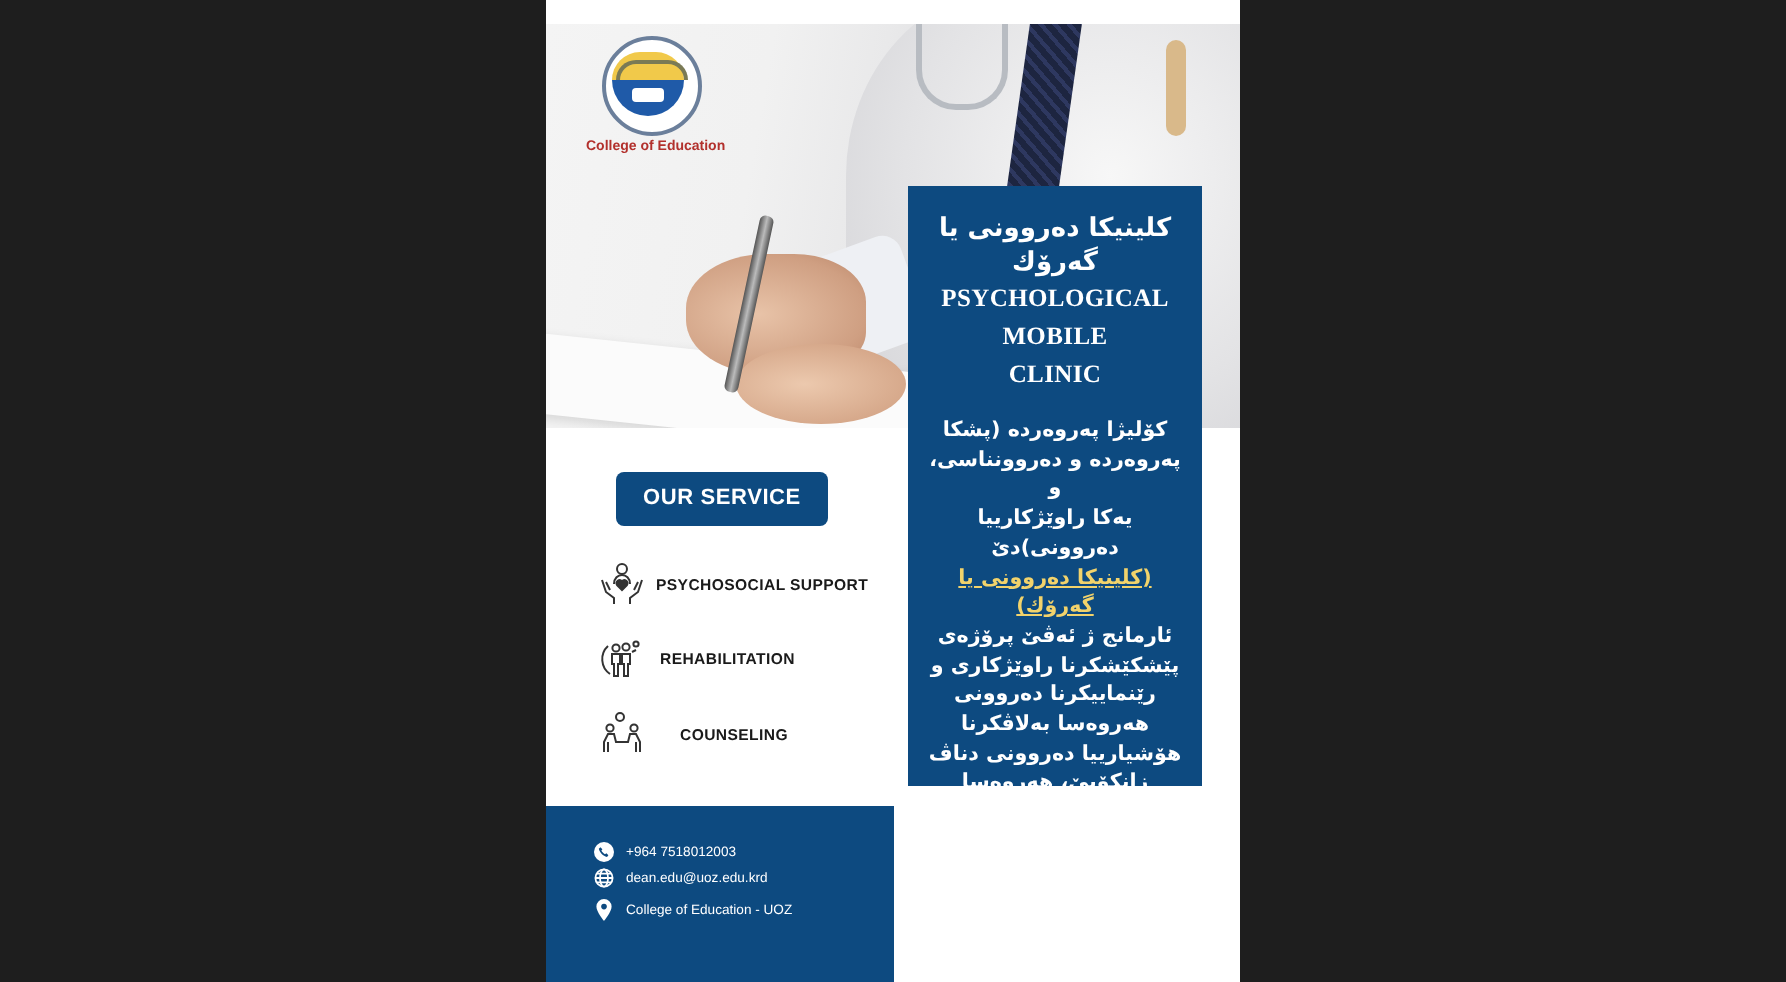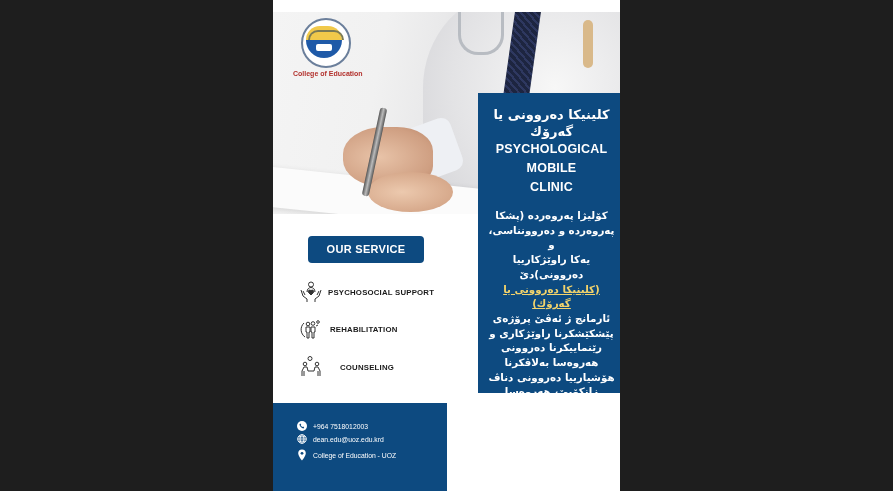--- a/index.html
+++ b/index.html
@@ -68,30 +68,30 @@
   .logo .seal .sky { position:absolute; left:3px; top:6px; width:36px; height:14px; background:#f1c94a; border-radius:18px 18px 0 0; }
   .logo .seal .bridge { position:absolute; left:5px; top:10px; width:32px; height:8px; border:2px solid #7a7a55; border-bottom:none; border-radius:12px 12px 0 0; }
   .logo .seal .water { position:absolute; left:3px; top:20px; width:36px; height:18px; background:#1f5aa8; border-radius:0 0 18px 18px; }
   .logo .seal .book { position:absolute; left:13px; top:24px; width:16px; height:7px; background:#ffffff; border-radius:2px; }
   .logo .caption { font-family:"Liberation Sans", sans-serif; font-weight:bold; font-size:7px; color:#b2302c; margin-top:2px; white-space:nowrap; }
 
   
   .info {
     position:absolute; left:181px; top:93px; width:147px; height:300px;
     background:#0d4a80; color:#ffffff; text-align:center; z-index:4;
-    box-sizing:border-box; padding:13px 6px 0;margin-left:24px;
+    box-sizing:border-box; padding:13px 6px 0;
   }
   .info .title-ku { font-family:"DejaVu Sans", sans-serif; font-weight:bold; font-size:13px; line-height:17px; direction:rtl; }
-  .info .title-en { font-family:Liberation Sans, sans-serif; font-weight:bold; font-size:12.5px; line-height:19px; letter-spacing:0.2px; }
+  .info .title-en { font-family:Liberation Serif, serif; font-weight:bold; font-size:12.5px; line-height:19px; letter-spacing:0.2px; }
   .info .body { margin-top:11px; font-size:10.3px; line-height:14.7px; font-weight:bold; direction:rtl; }
   .info .body .hl { color:#f2d36b;text-decoration:underline; }
 
   
   .service-btn {
-    position:absolute; left:35px; top:236px; width:116px; height:27px;
+    position:absolute; left:35px; top:236px; width:106px; height:27px;
     background:#0d4a80; color:#fff; border-radius:4px; text-align:center;
     font-family:"Liberation Sans", sans-serif; font-weight:bold; font-size:11px; line-height:27px; letter-spacing:0.3px;
   }
   .svc { position:absolute; left:26px; height:26px; display:flex; align-items:center; }
   .svc .ic { width:24px; height:24px; margin-right:5px; display:flex; align-items:center; justify-content:center; }
   .svc .lbl { font-family:"Liberation Sans", sans-serif; font-weight:bold; font-size:7.8px; color:#1a1a1a; letter-spacing:0.2px; }
 
   
   .footer {
     position:absolute; left:0; top:403px; width:174px; height:88px; background:#0d4a80;

